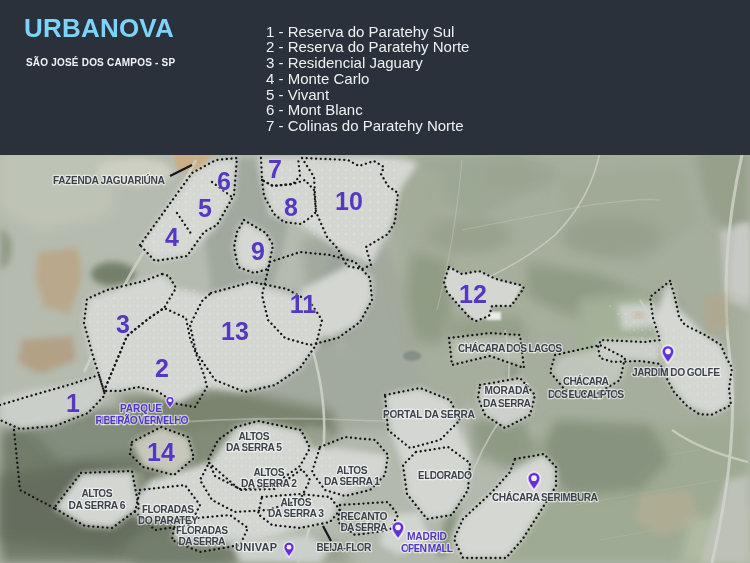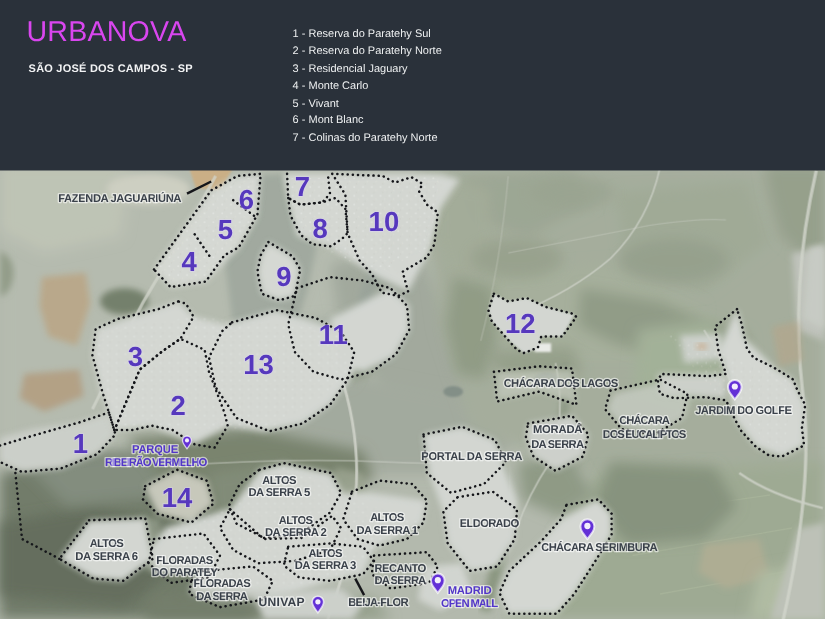--- a/index.html
+++ b/index.html
@@ -1,21 +1,21 @@
 <!DOCTYPE html>
 <html><head>
 <meta charset="utf-8">
 <style>
   html,body{margin:0;padding:0;}
   body{width:750px;height:563px;overflow:hidden;font-family:"Liberation Sans",sans-serif;}
   .stage{position:relative;width:750px;height:563px;background:#a4ac9d;}
   .header{position:absolute;left:0;top:0;width:750px;height:155px;background:#2a313a;}
-  .title{position:absolute;left:24px;top:13px;font-size:26px;font-weight:normal;color:#d946ef;letter-spacing:0.2px;text-align:right;}
+  .title{position:absolute;left:24px;top:13px;font-size:26px;font-weight:bold;color:#7dd3fc;letter-spacing:0.2px;text-align:right;}
   .subtitle{position:absolute;left:26px;top:57px;font-size:10px;font-weight:bold;color:#f2f3f4;letter-spacing:0.2px;}
-  .leg{position:absolute;top:23.5px;font-size:10px;color:#eef0f1;line-height:15.8px;white-space:nowrap;}
+  .leg{position:absolute;top:23.5px;font-size:15px;color:#eef0f1;line-height:15.8px;white-space:nowrap;}
   .leg1{left:266px;}
   .leg2{left:510px;}
   svg{position:absolute;left:0;top:0;}
 </style>
 </head>
 <body>
 <div class="stage">
 
   <svg width="750" height="563" viewBox="0 0 750 563">
     <defs>

